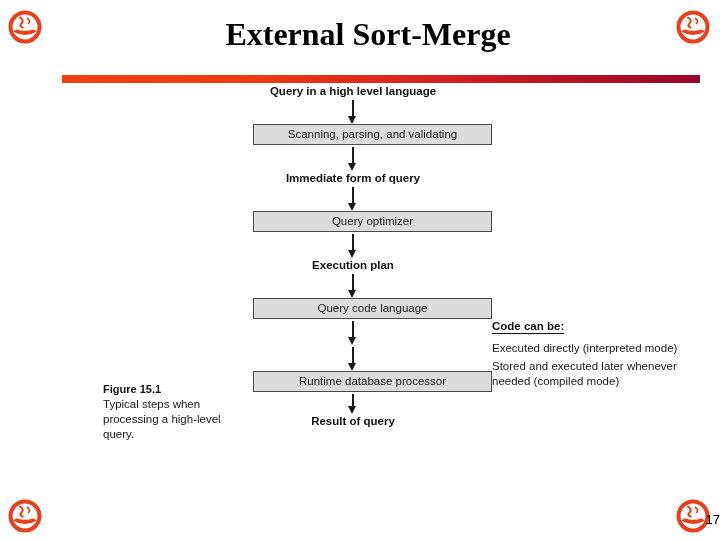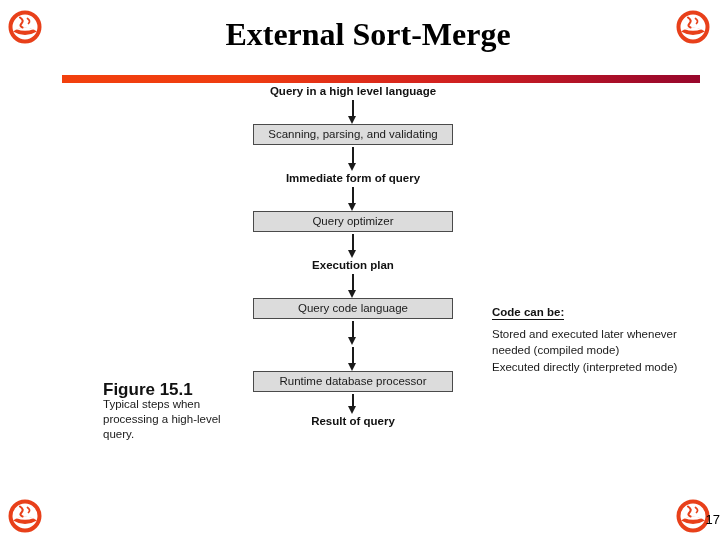--- a/index.html
+++ b/index.html
@@ -75,21 +75,21 @@
     font-size: 11.5px;
     font-weight: bold;
     color: #111111;
     line-height: 14px;
     white-space: nowrap;
   }
   .flow-label.wide { margin-left: -20px; width: 240px; }
 
   .flow-box {
     box-sizing: border-box;
-    width: 200px;
+    width: 239px;
     height: 21px;
     background: #dcdcdc;
     border: 1px solid #4a4a4a;
     text-align: center;
     font-size: 11.5px;
     color: #1a1a1a;
     line-height: 19px;
     white-space: nowrap;
   }
 
@@ -117,21 +117,21 @@
     border-top: 8px solid #1a1a1a;
   }
   .arrow.short { height: 22px; }
   .arrow.short .shaft { height: 14px; }
   .arrow.short .head { top: 14px; }
 
   
   .note-block {
     position: absolute;
     left: 492px;
-    top: 218px;
+    top: 232px;
     width: 215px;
   }
   .note-title {
     font-size: 11.5px;
     font-weight: bold;
     color: #111111;
     border-bottom: 1.3px solid #111111;
     display: inline-block;
     padding-bottom: 1px;
     margin-bottom: 7px;
@@ -144,21 +144,21 @@
   }
 
   
   .fig-caption {
     position: absolute;
     left: 103px;
     top: 298px;
     width: 118px;
   }
   .fig-caption-title {
-    font-size: 17px;
+    font-size: 11px;
     font-weight: bold;
     color: #111111;
     line-height: 15px;
   }
   .fig-caption-text {
     font-size: 11.5px;
     color: #1a1a1a;
     line-height: 15px;
   }
 
@@ -266,22 +266,22 @@
     <div class="arrow short">
         <div class="shaft"></div>
         <div class="head"></div>
       </div>
 
     <div class="flow-label">Result of query</div>
   </div>
 
   <div class="note-block">
     <div class="note-title">Code can be:</div>
+    <div class="note-line">Executed directly (interpreted mode)</div>
     <div class="note-line">Stored and executed later whenever needed (compiled mode)</div>
-    <div class="note-line">Executed directly (interpreted mode)</div>
   </div>
 
   <div class="fig-caption">
     <div class="fig-caption-title">Figure 15.1</div>
     <div class="fig-caption-text">Typical steps when processing a high-level query.</div>
   </div>
 
 </div>
 
 <div class="page-number">17</div>

